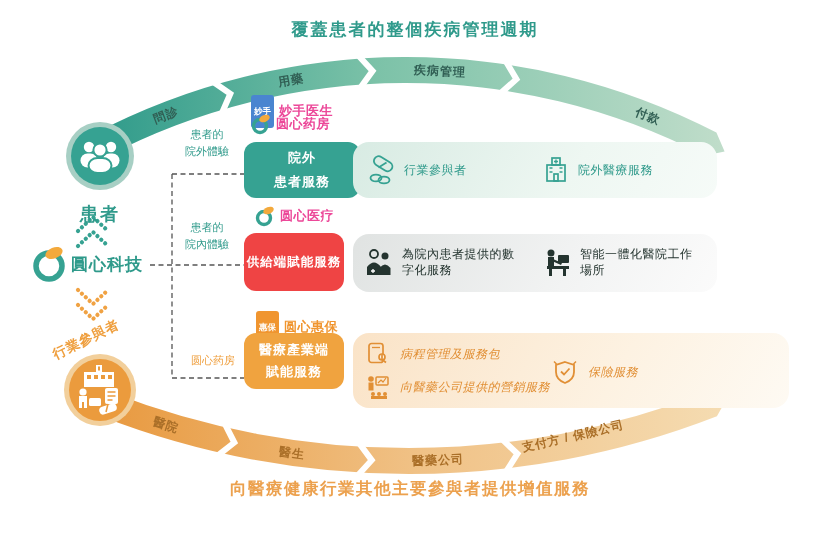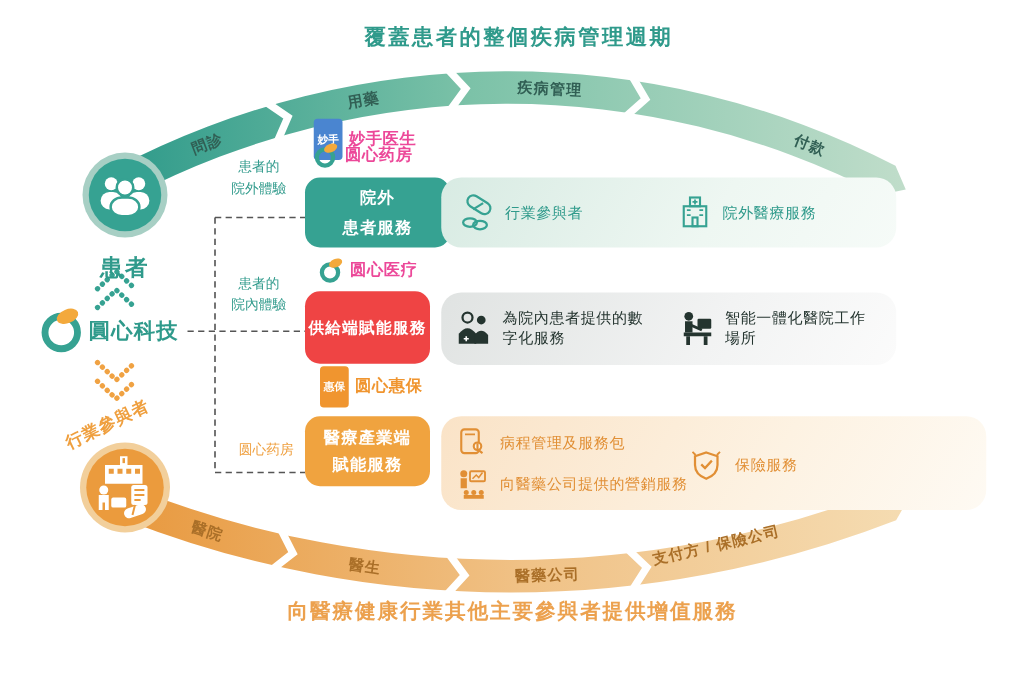--- a/index.html
+++ b/index.html
@@ -35,21 +35,21 @@
   .sbox1{left:244px;top:142px;width:116px;height:56px;background:#36a292;font-size:13px;line-height:1.85;}
   .sbox2{left:244px;top:233px;width:100px;height:58px;background:#ef4444;font-size:12.5px;}
   .sbox3{left:244px;top:333px;width:100px;height:56px;background:#f0a33f;font-size:13px;line-height:1.7;}
 
   .panel{border-radius:16px;}
   .panel1{left:353px;top:142px;width:364px;height:56px;
           background:linear-gradient(120deg,#d8ebe3 0%,#eef7f2 60%,#f6fbf8 100%);}
   .panel2{left:353px;top:234px;width:364px;height:58px;
           background:linear-gradient(120deg,#e0e3e2 0%,#f2f3f3 60%,#fbfbfb 100%);}
   .panel3{left:353px;top:333px;width:436px;height:75px;
-          background:linear-gradient(120deg,#fae3c7 0%,#fdf2e2 60%,#fefaf3 100%);}
+          background:linear-gradient(120deg,#fae3c7 0%,#fdf2e2 60%,#fefaf3 100%);font-style:italic;}
 
   .pitem{position:absolute;display:flex;align-items:center;gap:9px;}
   .pitem .lbl{font-size:12px;line-height:1.35;letter-spacing:.5px;}
   .lbl-teal{color:#2f9a8b;}
   .lbl-dark{color:#24342f;}
   .lbl-orange{color:#e18f35;}
 </style>
 </head>
 <body>
 
@@ -183,21 +183,21 @@
     </svg>
     <span class="brand-name">圆心药房</span>
   </div>
   <div class="abs brand-row" style="left:255px;top:205px;">
     <svg width="20" height="22">
       <circle cx="9" cy="13" r="6.5" fill="none" stroke="#36a292" stroke-width="3.4"></circle>
       <ellipse cx="13.5" cy="5.5" rx="5.5" ry="3.4" fill="#f3a93c" transform="rotate(-22 13.5 5.5)"></ellipse>
     </svg>
     <span class="brand-name">圆心医疗</span>
   </div>
-  <div class="abs brand-row" style="left:256px;top:293px;justify-content:space-between;">
+  <div class="abs brand-row" style="left:256px;top:311px;justify-content:space-between;">
     <span class="badge badge-orange">惠保</span>
     <span class="brand-name brand-name-orange">圆心惠保</span>
   </div>
 
   <div class="abs sbox sbox1">院外
 患者服務</div>
   <div class="abs sbox sbox2">供給端賦能服務</div>
   <div class="abs sbox sbox3">醫療產業端
 賦能服務</div>
 

